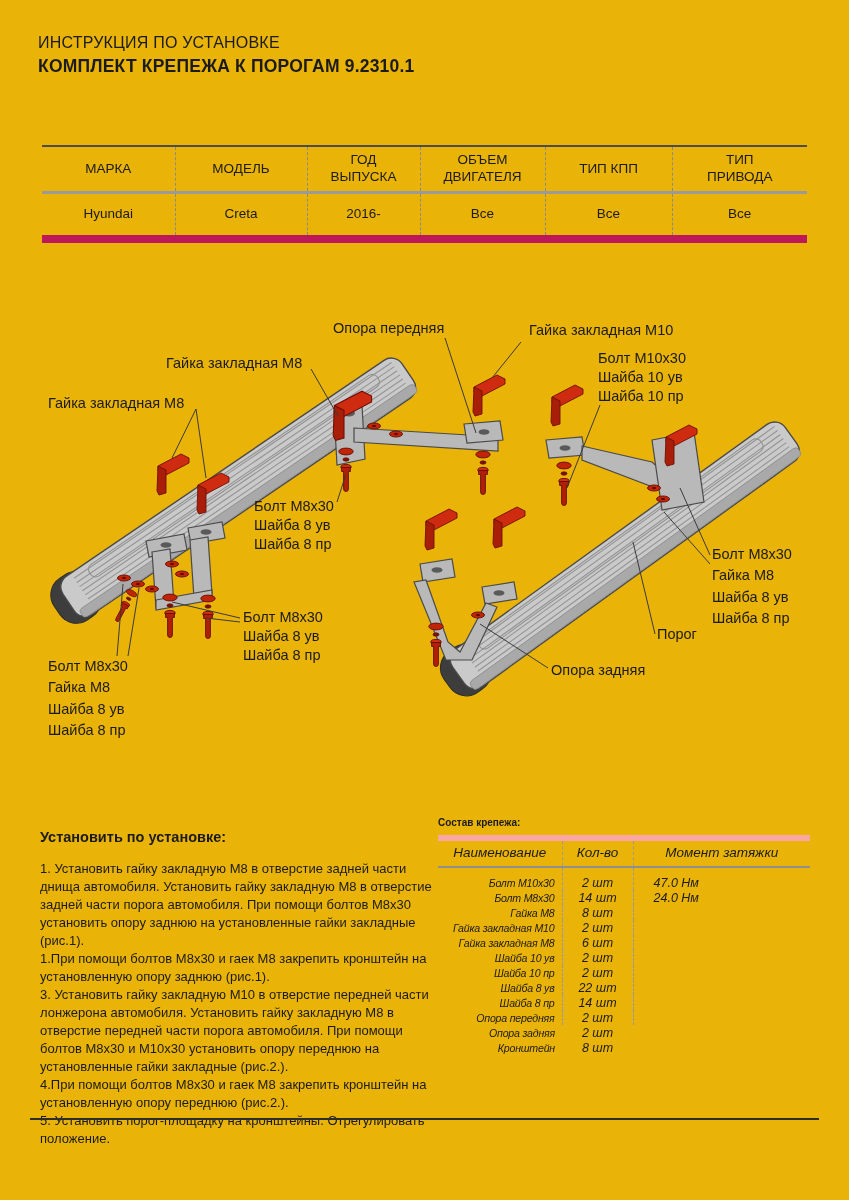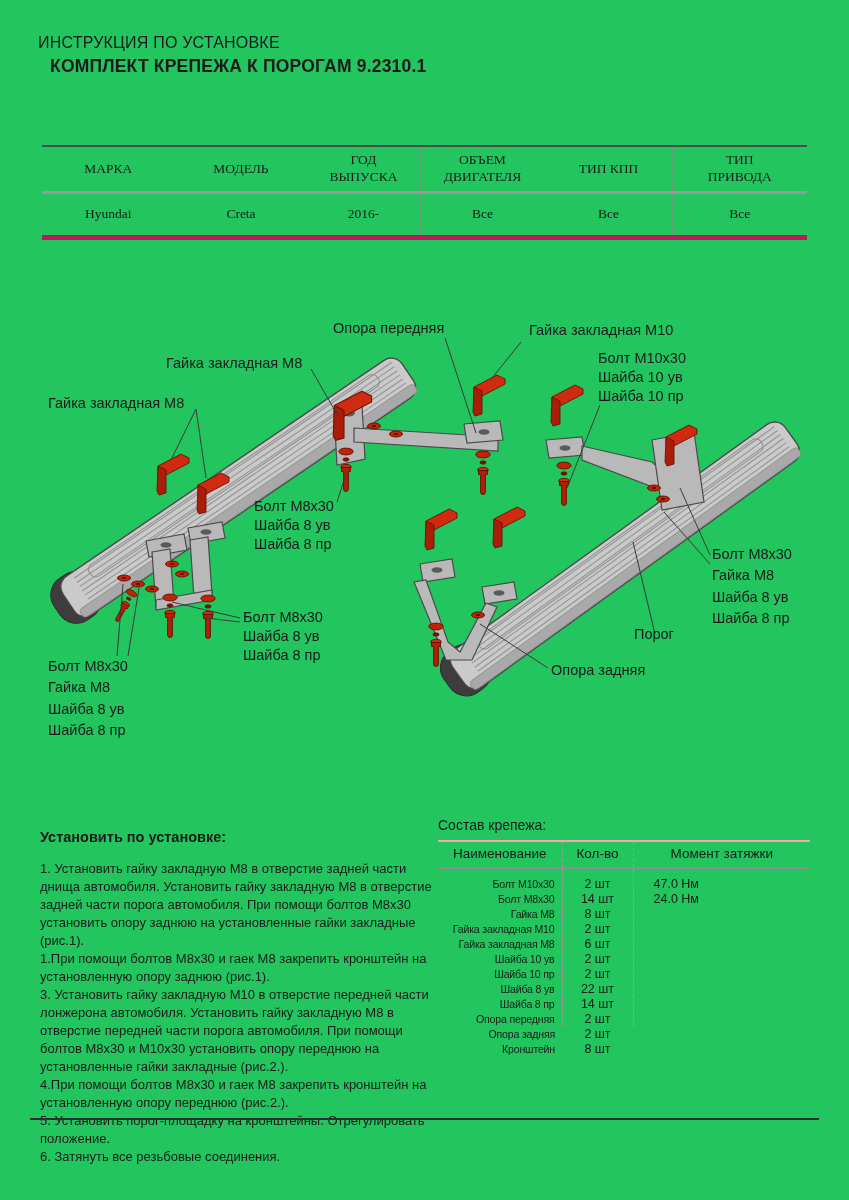--- a/index.html
+++ b/index.html
@@ -1,30 +1,30 @@
 <!DOCTYPE html>
 <html><head>
 <meta charset="utf-8">
 <style>
   html,body { margin:0; padding:0; background:#e8e8e8; }
   .page {
     position:relative; width:849px; height:1200px; margin:0 auto;
-    background:#22c55e; overflow:hidden;
+    background:#eab308; overflow:hidden;
     font-family:"Liberation Sans", sans-serif; color:#1b1b1b;
   }
   
   .title { position:absolute; left:38px; top:34px; }
   .t1 { font-size:16px; font-weight:400; letter-spacing:0.2px; }
-  .t2 { font-size:17.5px; font-weight:700; margin-top:4px; letter-spacing:0.2px;margin-left:12px; }
+  .t2 { font-size:17.5px; font-weight:700; margin-top:4px; letter-spacing:0.2px; }
 
   
   table.vt {
     position:absolute; left:42px; top:145px; width:765px;
     border-collapse:collapse; table-layout:fixed;
-    border-top:2px solid #4c4c4c; border-bottom:5px solid #be185d;font-family:Liberation Serif, serif;
+    border-top:2px solid #4c4c4c; border-bottom:8px solid #be185d;
   }
   .vt th, .vt td {
     font-size:13.5px; text-align:center; vertical-align:middle;
     white-space:pre-line; line-height:1.25; padding:0 4px;
   }
   .vt th { font-weight:400; height:44px; border-bottom:3px solid #9a9a9a; }
   .vt td { height:41px; }
   .vt th + th, .vt td + td { border-left:1px dashed #8a8a8a; }
 
   
@@ -37,24 +37,25 @@
   .dlabel.lh-lg { line-height:1.47; }
 
   
   .instructions { position:absolute; left:40px; top:829px; width:401px; }
   .ihead { font-size:14.5px; font-weight:700; }
   .steps { margin-top:15px; }
   .istep { font-size:13px; line-height:18px; }
 
   
   .parts { position:absolute; left:438px; top:817px; width:373px; }
-  .phead { font-size:14px; font-weight:400; margin-bottom:7px; }
+  .phead { font-size:10px; font-weight:700; margin-bottom:7px; }
   table.pt {
     border-collapse:collapse; table-layout:fixed; width:372px;
-    border-top:2px solid #fca5a5;
+    border-top:6px solid #fca5a5;
+    font-style:italic;
   }
   .pt col.c1 { width:124px; } .pt col.c2 { width:71px; } .pt col.c3 { width:177px; }
   .pt th {
     font-weight:400; font-size:13.5px; text-align:center; height:19px;
     padding:2px 0 4px 0; border-bottom:2px solid #8f8f8f;
   }
   .pt td { height:15px; line-height:14px; padding:0; vertical-align:middle; }
   .pt tbody tr:first-child td { padding-top:7px; }
   .pt td.n { font-size:10.6px; text-align:right; padding-right:7px; letter-spacing:-0.2px; }
   .pt td.q { font-size:12.5px; text-align:center; }
@@ -235,40 +236,39 @@
     <div class="dlabel" style="left:598px; top:37px;">Болт М10х30
 Шайба 10 ув
 Шайба 10 пр</div>
     <div class="dlabel" style="left:254px; top:185px;">Болт М8х30
 Шайба 8 ув
 Шайба 8 пр</div>
     <div class="dlabel lh-lg" style="left:712px; top:232px;">Болт М8х30
 Гайка М8
 Шайба 8 ув
 Шайба 8 пр</div>
-    <div class="dlabel" style="left:634px; top:313px;">Порог</div>
+    <div class="dlabel" style="left:657px; top:313px;">Порог</div>
     <div class="dlabel" style="left:551px; top:349px;">Опора задняя</div>
     <div class="dlabel" style="left:243px; top:296px;">Болт М8х30
 Шайба 8 ув
 Шайба 8 пр</div>
     <div class="dlabel lh-lg" style="left:48px; top:344px;">Болт М8х30
 Гайка М8
 Шайба 8 ув
 Шайба 8 пр</div>
   </div>
 
   <div class="instructions">
     <div class="ihead">Установить по установке:</div>
     <div class="steps">
       <div class="istep">1. Установить гайку закладную М8 в отверстие задней части днища автомобиля. Установить гайку закладную М8 в отверстие задней части порога автомобиля. При помощи болтов М8х30 установить опору заднюю на установленные гайки закладные (рис.1).</div>
       <div class="istep">1.При помощи болтов М8х30 и гаек М8 закрепить кронштейн на установленную опору заднюю (рис.1).</div>
       <div class="istep">3. Установить гайку закладную М10 в отверстие передней части лонжерона автомобиля. Установить гайку закладную М8 в отверстие передней части порога автомобиля. При помощи болтов М8х30 и М10х30 установить опору переднюю на установленные гайки закладные (рис.2.).</div>
       <div class="istep">4.При помощи болтов М8х30 и гаек М8 закрепить кронштейн на установленную опору переднюю (рис.2.).</div>
       <div class="istep">5. Установить порог-площадку на кронштейны. Отрегулировать положение.</div>
-      <div class="istep">6. Затянуть все резьбовые соединения.</div>
     </div>
   </div>
 
   <div class="parts">
     <div class="phead">Состав крепежа:</div>
     <table class="pt">
       <colgroup>
           <col class="c1">
           <col class="c2">
           <col class="c3">

